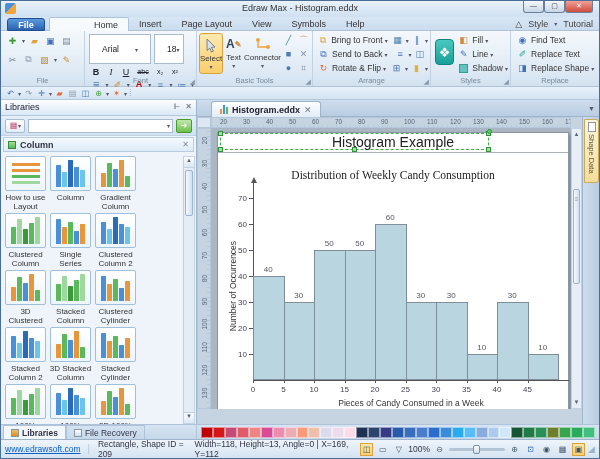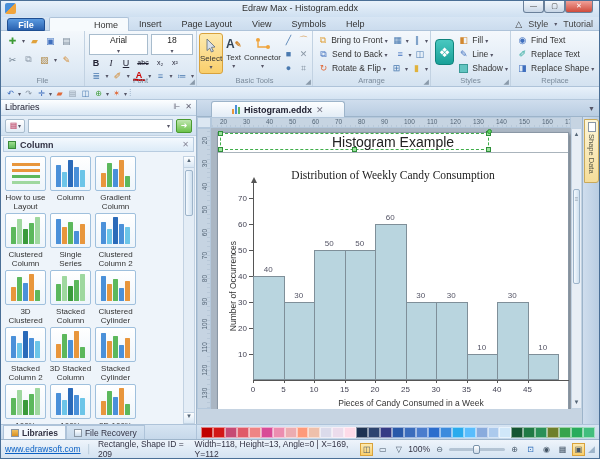--- a/index.html
+++ b/index.html
@@ -33,21 +33,21 @@
   
   .ribbon { position:absolute; left:0; top:30px; right:0; height:56px;
             background:linear-gradient(#f4f8fc,#dfeaf5 70%,#d3e2f0); border-bottom:1px solid #aec3d9; display:flex; }
   .rgroup { position:relative; height:100%; border-right:1px solid #c2d2e2; }
   .rlabel { position:absolute; left:0; right:0; bottom:1px; text-align:center; font-size:7.5px; color:#7a8a9a; }
   .rbody { position:absolute; left:2px; right:2px; top:2px; bottom:11px; }
   .ic { display:inline-flex; align-items:center; justify-content:center; width:13px; height:13px; font-size:9px; }
   .caret { font-size:6px; color:#556; }
   .iconrow { display:flex; align-items:center; gap:3px; height:15px; padding-left:3px; }
   .combo { display:inline-flex; align-items:center; justify-content:space-between; background:#fff;
-           border:1px solid #a8bccd; font-size:8.5px; height:21px; padding:0 20px; color:#222;flex-direction:column; }
+           border:1px solid #a8bccd; font-size:8.5px; height:30px; padding:0 12px; color:#222; }
   .fmt { font-size:9px; width:12px; text-align:center; color:#223; }
   .bigbtn { width:35px; height:41px; display:flex; flex-direction:column; align-items:center; font-size:8px;
             color:#333; border-radius:3px; padding-top:2px; }
   .bigbtn .glyph { height:18px; display:flex; align-items:center; }
   .bigbtn.active { background:linear-gradient(#fdeab0,#f9ce6b); border:1px solid #d8a23c; }
   .ribbon-textrow { display:flex; align-items:center; gap:2px; height:14px; font-size:8.5px; color:#333; white-space:nowrap; }
   .bigstyle { width:26px; height:26px; border-radius:4px; background:linear-gradient(#49c8c0,#18a098);
               display:flex; align-items:center; justify-content:center; color:#fff; font-size:13px;
               border:1px solid #0f837c; margin:6px 3px 0 2px; }
   .launcher { position:absolute; right:1px; bottom:0px; font-size:7px; color:#8a9aaa; }
@@ -119,21 +119,21 @@
   .slider .knob { position:absolute; left:24px; top:-3px; width:7px; height:9px; background:linear-gradient(#fff,#cfdcea);
                   border:1px solid #7a92aa; border-radius:2px; }
   .grip { color:#9db4ca; font-size:9px; }
 
   
   .canvas { position:absolute; left:196px; top:99px; right:0; bottom:34px; background:#c6d4e2; }
   .doc-tabbar { position:absolute; left:0; top:0; right:0; height:17px;
                 background:linear-gradient(#cfdded,#b9cde2); border-bottom:1px solid #9db4ca; }
   .doc-tab { position:absolute; left:14px; top:1px; height:16px; background:linear-gradient(#fdfeff,#e2ecf6);
              border:1px solid #9db4ca; border-bottom:none; border-radius:3px 3px 0 0;
-             display:flex; align-items:center; gap:4px; padding:0 20px; font-size:9px; font-weight:bold; color:#223; }
+             display:flex; align-items:center; gap:4px; padding:0 8px; font-size:9px; font-weight:bold; color:#223; }
   .doc-tab .x { font-weight:normal; color:#778; }
   .tabbar-caret { position:absolute; right:4px; top:5px; font-size:7px; color:#556; }
   .minichart { display:flex; align-items:flex-end; gap:1px; height:9px; }
   .minichart i { width:2px; background:#e8963c; }
   .minichart i:nth-child(2) { background:#4a90d9; }
   .minichart i:nth-child(3) { background:#5cb85c; }
 
   .corner { position:absolute; left:0; top:17px; width:14px; height:11px; background:#dce7f2; border:1px solid #b4c8dc; }
   .hruler { position:absolute; left:14px; top:17px; right:28px; height:11px; background:linear-gradient(#fbfdff,#e4edf6);
             border:1px solid #b4c8dc; overflow:hidden;

